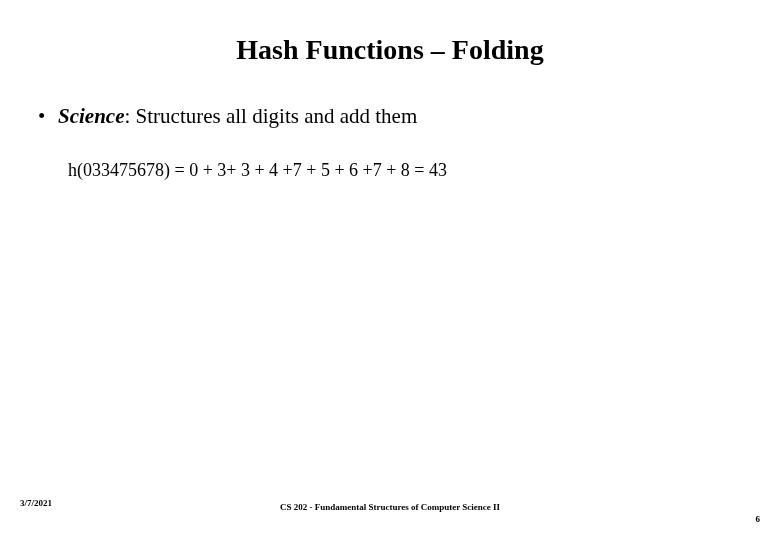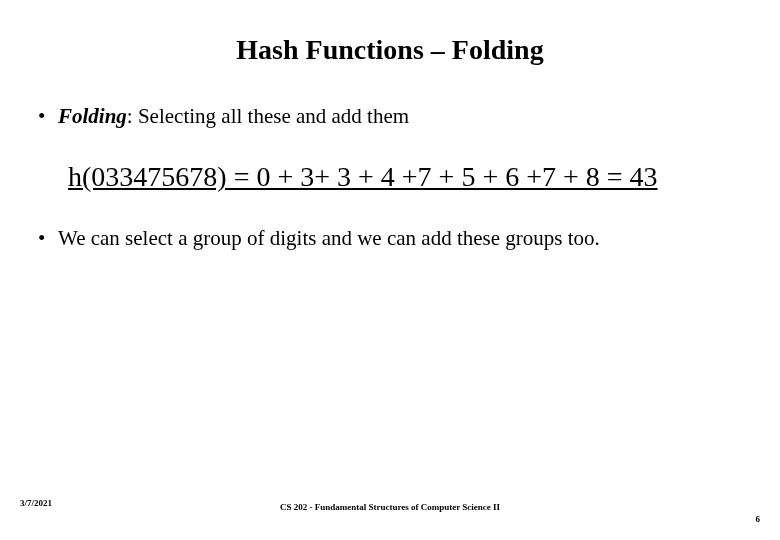--- a/index.html
+++ b/index.html
@@ -3,45 +3,42 @@
 <meta charset="utf-8">
 <style>
   * { margin: 0; padding: 0; box-sizing: border-box; border-radius: 13px; }
   html, body { width: 780px; height: 540px; background: #fff; font-family: "Times New Roman", Times, serif; color: #000; overflow: hidden; }
   .slide { position: relative; width: 780px; height: 540px; padding: 28px 36px 0 36px; }
   .title { text-align: center; font-size: 28px; font-weight: bold; margin-top: 6px; margin-bottom: 36px; }
   .bullets { list-style: none; padding-left: 22px; }
   .bullets > li { position: relative; font-size: 21px; margin-bottom: 28px; line-height: 1.35; }
   .bullets > li::before { content: "•"; position: absolute; left: -20px; top: 0; font-size: 21px; }
   .bold-ital { font-weight: bold; font-style: italic; }
-  .indent { margin-left: 32px; font-size: 28px; margin-bottom: 28px; line-height: 1.35; text-decoration: underline; }
+  .indent { margin-left: 32px; font-size: 18px; margin-bottom: 28px; line-height: 1.35; }
   .indent + .indent { margin-bottom: 36px; }
   .footer { position: absolute; bottom: 16px; left: 0; width: 100%; font-family: "Times New Roman", Times, serif; font-weight: bold; font-size: 9px; }
   .footer .date { position: absolute; left: 20px; bottom: 16px; }
   .footer .course { position: absolute; left: 50%; transform: translateX(-50%); bottom: 12px; white-space: nowrap; }
   .footer .page { position: absolute; right: 20px; bottom: 0; }
 </style>
 </head>
 <body>
 
 <div class="slide">
 
   <h1 class="title">Hash Functions – Folding</h1>
 
   <ul class="bullets">
     <li>
-      <span class="bold-ital">Folding</span><span>: Selecting all these and add them</span>
+      <span class="bold-ital">Science</span><span>: Structures all digits and add them</span>
     </li>
   </ul>
 
   <div class="indent">h(033475678) = 0 + 3+ 3 + 4 +7 + 5 + 6 +7 + 8 = 43</div>
 
-  <ul class="bullets">
-    <li>We can select a group of digits and we can add these groups too.</li>
-  </ul>
 
   <div class="footer">
     <span class="date">3/7/2021</span>
     <span class="course">CS 202 - Fundamental Structures of Computer Science II</span>
     <span class="page">6</span>
   </div>
 
 </div>
 
 </body></html>

